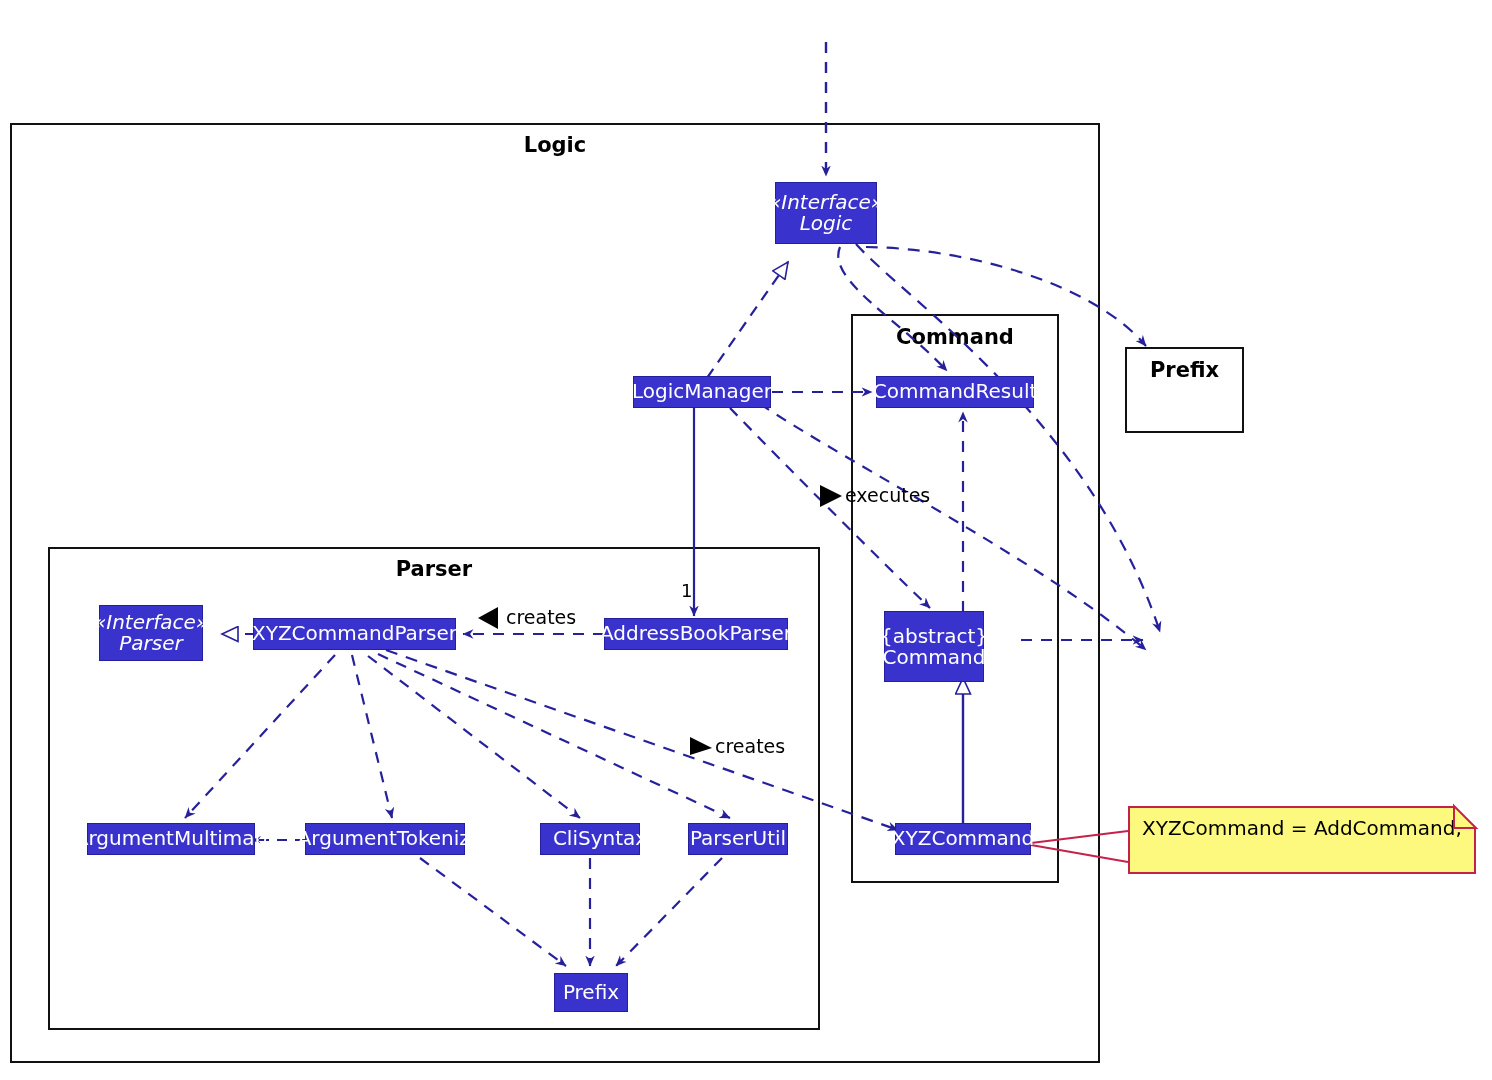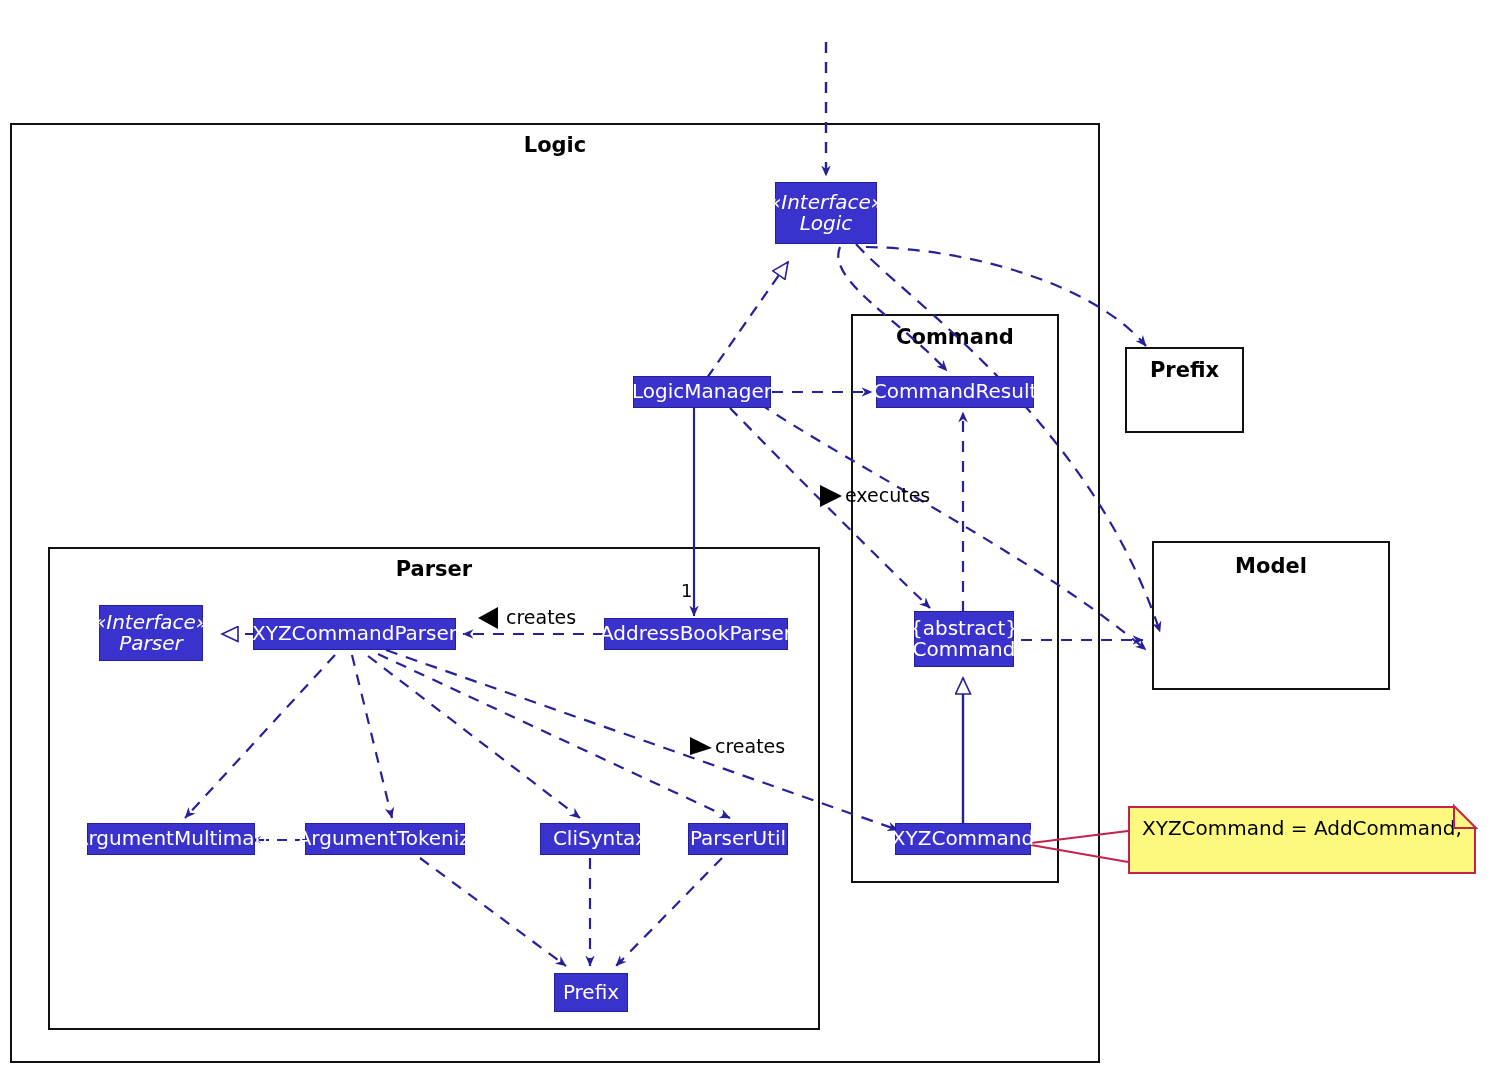--- a/index.html
+++ b/index.html
@@ -43,23 +43,20 @@
   </div>
 
   <div class="pkg" style="left:851px;top:314px;width:208px;height:569px;">
     <div class="pkg-title" style="top:9px;">Command</div>
   </div>
 
   <div class="pkg" style="left:1125px;top:347px;width:119px;height:86px;">
     <div class="pkg-title" style="top:9px;">Prefix</div>
   </div>
 
-  <div class="pkg" style="left:1152px;top:541px;width:238px;height:149px;">
-    <div class="pkg-title" style="top:11px;">Model</div>
-  </div>
 
   <svg class="layer" viewBox="0 0 1492 1080" xmlns="http://www.w3.org/2000/svg">
     <defs>
       <marker id="ar" markerWidth="13" markerHeight="13" refX="10.5" refY="5.2" orient="auto" markerUnits="userSpaceOnUse">
         <path d="M0,0.4 L11,5.2 L0,10 L3.4,5.2 Z" fill="#26219B"></path>
       </marker>
       <marker id="arS" markerWidth="11" markerHeight="11" refX="9" refY="4.4" orient="auto" markerUnits="userSpaceOnUse">
         <path d="M0,0.3 L9.5,4.4 L0,8.5 L3,4.4 Z" fill="#26219B"></path>
       </marker>
       <marker id="tri" markerWidth="19" markerHeight="17" refX="17" refY="8.5" orient="auto" markerUnits="userSpaceOnUse">
@@ -134,21 +131,21 @@
   </div>
 
   <div class="cls" style="left:633px;top:376px;width:138px;height:32px;">
     <span>LogicManager</span>
   </div>
 
   <div class="cls" style="left:876px;top:376px;width:158px;height:32px;">
     <span>CommandResult</span>
   </div>
 
-  <div class="cls two-line" style="left:914px;top:611px;width:100px;height:56px;">
+  <div class="cls two-line" style="left:884px;top:611px;width:100px;height:71px;">
     <span>{abstract}</span>
     <span>Command</span>
   </div>
 
   <div class="cls" style="left:895px;top:823px;width:136px;height:32px;">
     <span>XYZCommand</span>
   </div>
 
   <div class="cls two-line" style="left:99px;top:605px;width:104px;height:56px;">
     <span class="ital">«Interface»</span>

